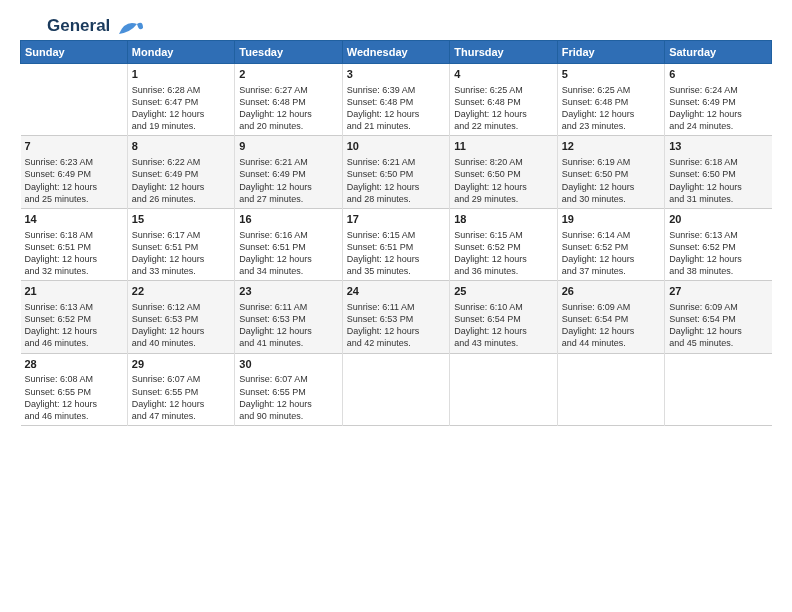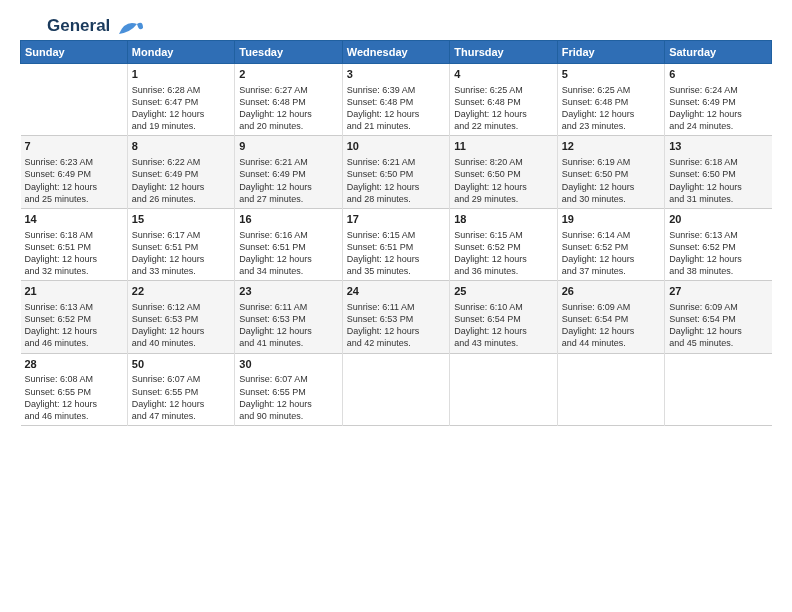--- a/index.html
+++ b/index.html
@@ -314,21 +314,21 @@
         </tr>
         <tr>
           <td>
             <span class="day-num">28</span>
             <div class="cell-text">Sunrise: 6:08 AM</div>
             <div class="cell-text">Sunset: 6:55 PM</div>
             <div class="cell-text">Daylight: 12 hours</div>
             <div class="cell-text">and 46 minutes.</div>
           </td>
           <td>
-            <span class="day-num">50</span>
+            <span class="day-num">29</span>
             <div class="cell-text">Sunrise: 6:07 AM</div>
             <div class="cell-text">Sunset: 6:55 PM</div>
             <div class="cell-text">Daylight: 12 hours</div>
             <div class="cell-text">and 47 minutes.</div>
           </td>
           <td>
             <span class="day-num">30</span>
             <div class="cell-text">Sunrise: 6:07 AM</div>
             <div class="cell-text">Sunset: 6:55 PM</div>
             <div class="cell-text">Daylight: 12 hours</div>

